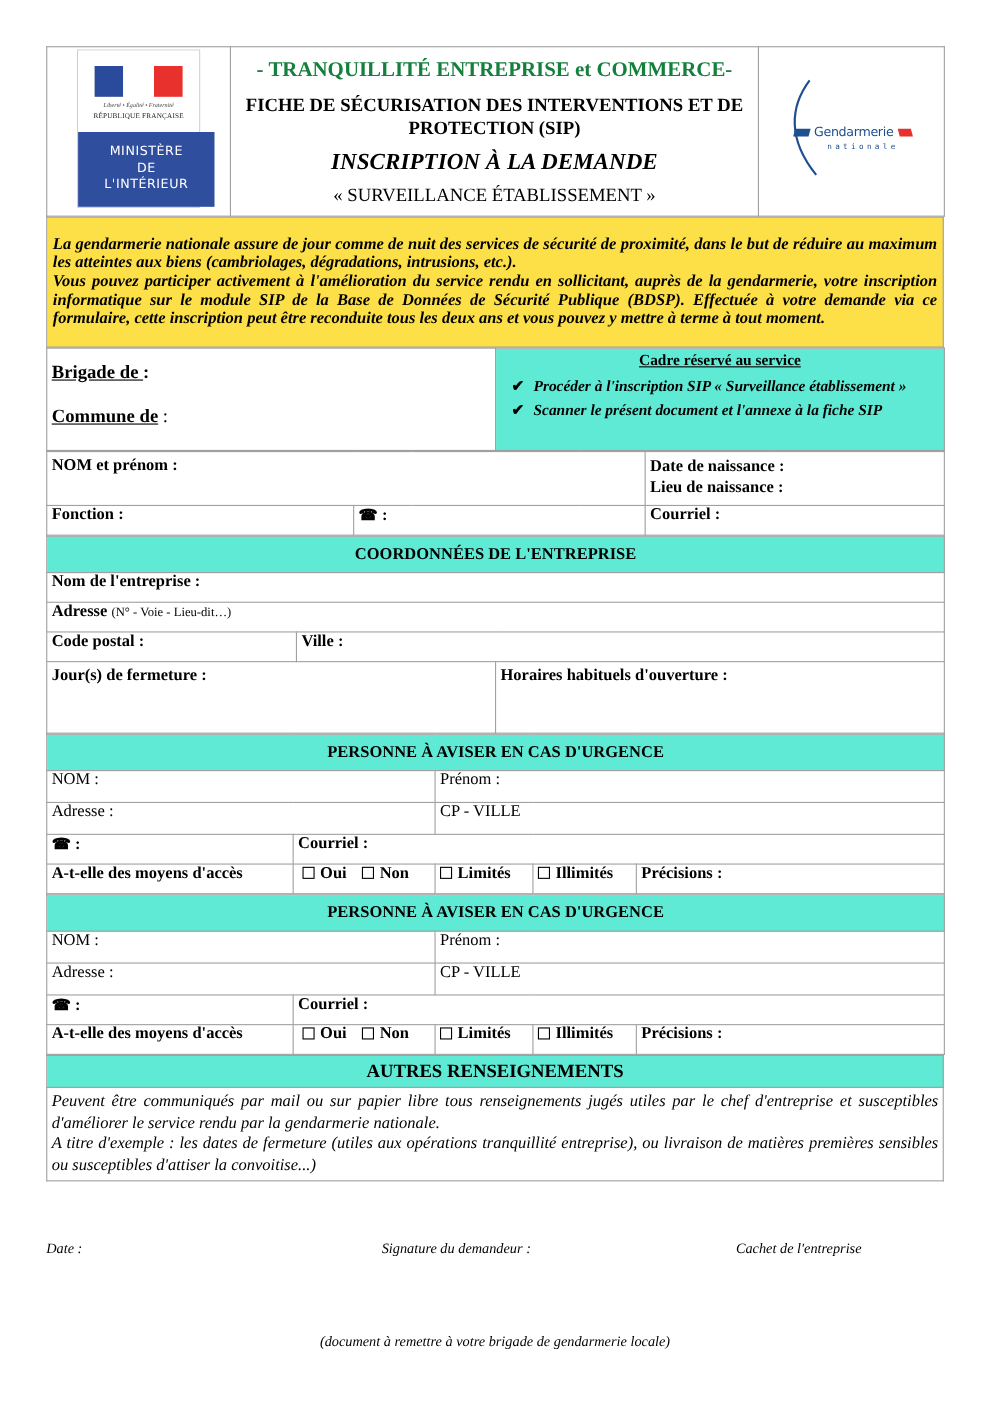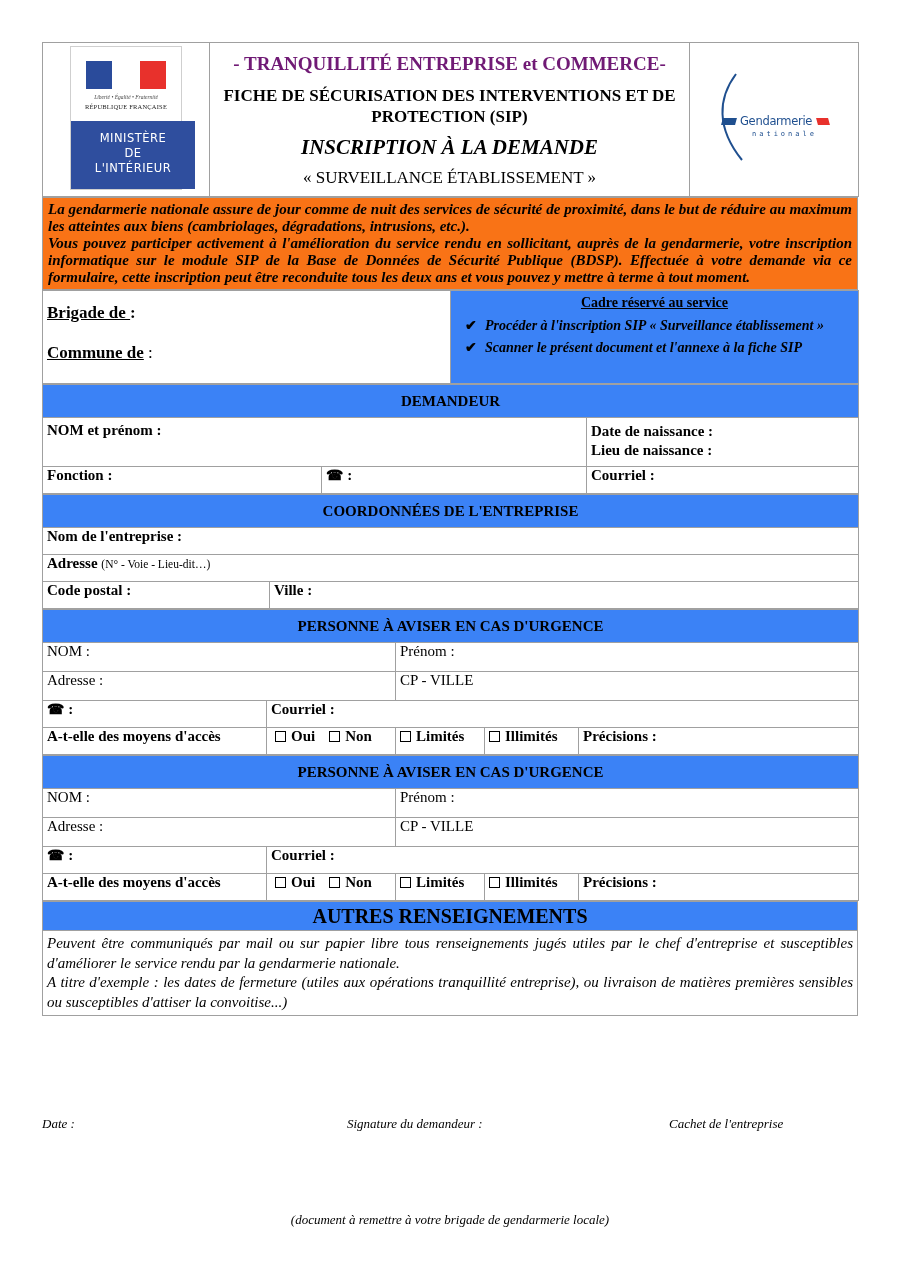--- a/index.html
+++ b/index.html
@@ -1,29 +1,29 @@
 <!DOCTYPE html>
 <html><head>
 <meta charset="utf-8">
 <style>
   html, body { margin:0; padding:0; background:#ffffff; }
   body { width:900px; height:1274px; position:relative; font-family:"Liberation Serif", serif; color:#000; }
   .page { position:absolute; left:42px; top:42px; width:816px; }
   table.f { border-collapse:collapse; width:816px; table-layout:fixed; }
   table.f td { border:1px solid #a0a0a0; padding:0 4px; vertical-align:top; font-size:15px; }
   .b { font-weight:bold; }
-  .gray { background:#3b82f6; }
+  .gray { background:#5eead4; }
   .sect { text-align:center; font-weight:bold; font-size:20px; height:32px; vertical-align:middle !important; }
-  .sect.small { font-size:20px; height:28px;margin-top:27px; }
-  .cyan { background:#f97316; font-style:italic; font-weight:bold; font-size:12.5px; line-height:17px; text-align:justify; padding:3px 5px !important; }
+  .sect.small { font-size:17px; height:28px;margin-top:27px; }
+  .cyan { background:#fde047; font-style:italic; font-weight:bold; font-size:12.5px; line-height:17px; text-align:justify; padding:16px 5px !important; }
   .row27 td { height:26px; vertical-align:middle; }
   .row29 td { height:28px; vertical-align:middle; font-size:16px; }
   .logo-cell { text-align:center; vertical-align:middle !important; height:153px; }
   .title-cell { text-align:center; vertical-align:middle !important; padding:4px 8px !important; }
-  .t1 { color:#701a75; font-weight:bold; font-size:19px; margin-top:2px; }
+  .t1 { color:#15803d; font-weight:bold; font-size:19px; margin-top:2px; }
   .t2 { font-weight:bold; font-size:17px; margin-top:10px; line-height:21px; }
   .t3 { font-weight:bold; font-style:italic; font-size:21px; margin-top:8px; }
   .t4 { font-size:17px; margin-top:8px; }
   .marianne { display:inline-block; width:110px; height:142px; border:1px solid #cfcfcf; background:#fff; position:relative; }
   .marianne .top { position:absolute; left:0; top:0; width:110px; height:74px; background:#fff; }
   .flag { position:absolute; left:15px; top:14px; width:80px; height:28px; }
   .flag .bl { position:absolute; left:0; top:0; width:26px; height:28px; background:#2a4b9b; }
   .flag .wh { position:absolute; left:26px; top:0; width:28px; height:28px; background:#fff; }
   .flag .rd { position:absolute; left:54px; top:0; width:26px; height:28px; background:#e8312c; }
   .devise { position:absolute; left:0; width:110px; text-align:center; font-size:5.5px; font-style:italic; top:47px; color:#444; }
@@ -39,21 +39,21 @@
   .cadre-list { font-style:italic; font-weight:bold; font-size:14px; line-height:18px; margin:6px 0 0 10px; padding:0; list-style:none; }
   .cadre-list li { display:flex; margin-bottom:4px; }
   .cadre-list .ck { width:20px; flex:none; font-style:normal; }
   .cb { display:inline-block; width:11px; height:11px; border:1.3px solid #000; margin-right:5px; vertical-align:-1px; box-sizing:border-box; }
   .opt { margin-right:14px; white-space:nowrap; }
   .phone-icon { display:inline-block; font-size:14px; vertical-align:0; }
   .mobile-icon { display:inline-block; width:7px; height:13px; background:#111; border-radius:1px; vertical-align:-2px; position:relative; margin-right:2px; }
   .mobile-icon:before { content:""; position:absolute; left:1px; top:-4px; width:1px; height:4px; background:#111; }
   .autres { font-style:italic; font-size:15.5px; line-height:19.5px; text-align:justify; padding:3px 4px !important; }
   .footer-sig { position:absolute; left:0; top:1070px; width:816px; font-style:italic; font-size:13px; }
-  .footer-sig span { position:absolute; top:4px; }
+  .footer-sig span { position:absolute; top:15px; }
   .note { position:absolute; top:1170px; left:0; width:816px; text-align:center; font-style:italic; font-size:13px; }
 </style>
 </head>
 <body>
 
 <div class="page">
 
   <table class="f">
     <colgroup>
         <col style="width:167px">
@@ -147,23 +147,20 @@
   <table class="f">
     <colgroup>
         <col style="width:279px">
         <col style="width:52px">
         <col style="width:154px">
         <col style="width:59px">
         <col style="width:112px">
         <col style="width:160px">
       </colgroup>
     <tbody>
-        <tr>
-          <td colspan="6" class="gray sect">DEMANDEUR</td>
-        </tr>
     <tr>
       <td colspan="4" class="b" style="height:44px; padding-top:4px;margin-top:32px;"><span>NOM et prénom :</span></td>
       <td colspan="2" class="b" style="padding-top:4px; line-height:19px;">
         <div>Date de naissance :</div>
         <div>Lieu de naissance :</div>
       </td>
     </tr>
     <tr class="row27">
       <td class="b"><span>Fonction :</span></td>
       <td colspan="3" class="b"><span class="phone-icon">☎</span> <span>:</span></td>
@@ -184,20 +181,24 @@
         </tr>
     <tr class="row27">
           <td colspan="3" class="b"><span>Nom de l'entreprise :</span></td>
         </tr>
     <tr class="row27">
           <td colspan="3"><span class="b">Adresse</span> <span style="font-size:11.5px;">(N° - Voie  - Lieu-dit…)</span></td>
         </tr>
     <tr class="row27">
       <td class="b"><span>Code postal :</span></td>
       <td colspan="2" class="b"><span>Ville :</span></td>
+    </tr>
+    <tr>
+      <td colspan="2" class="b" style="height:60px; padding-top:4px;"><span>Jour(s) de fermeture :</span></td>
+      <td class="b" style="padding-top:4px;"><span>Horaires habituels d'ouverture :</span></td>
     </tr>
   </tbody>
     </table>
 
   <table class="f">
     <colgroup>
         <col style="width:224px">
         <col style="width:129px">
         <col style="width:89px">
         <col style="width:94px">

